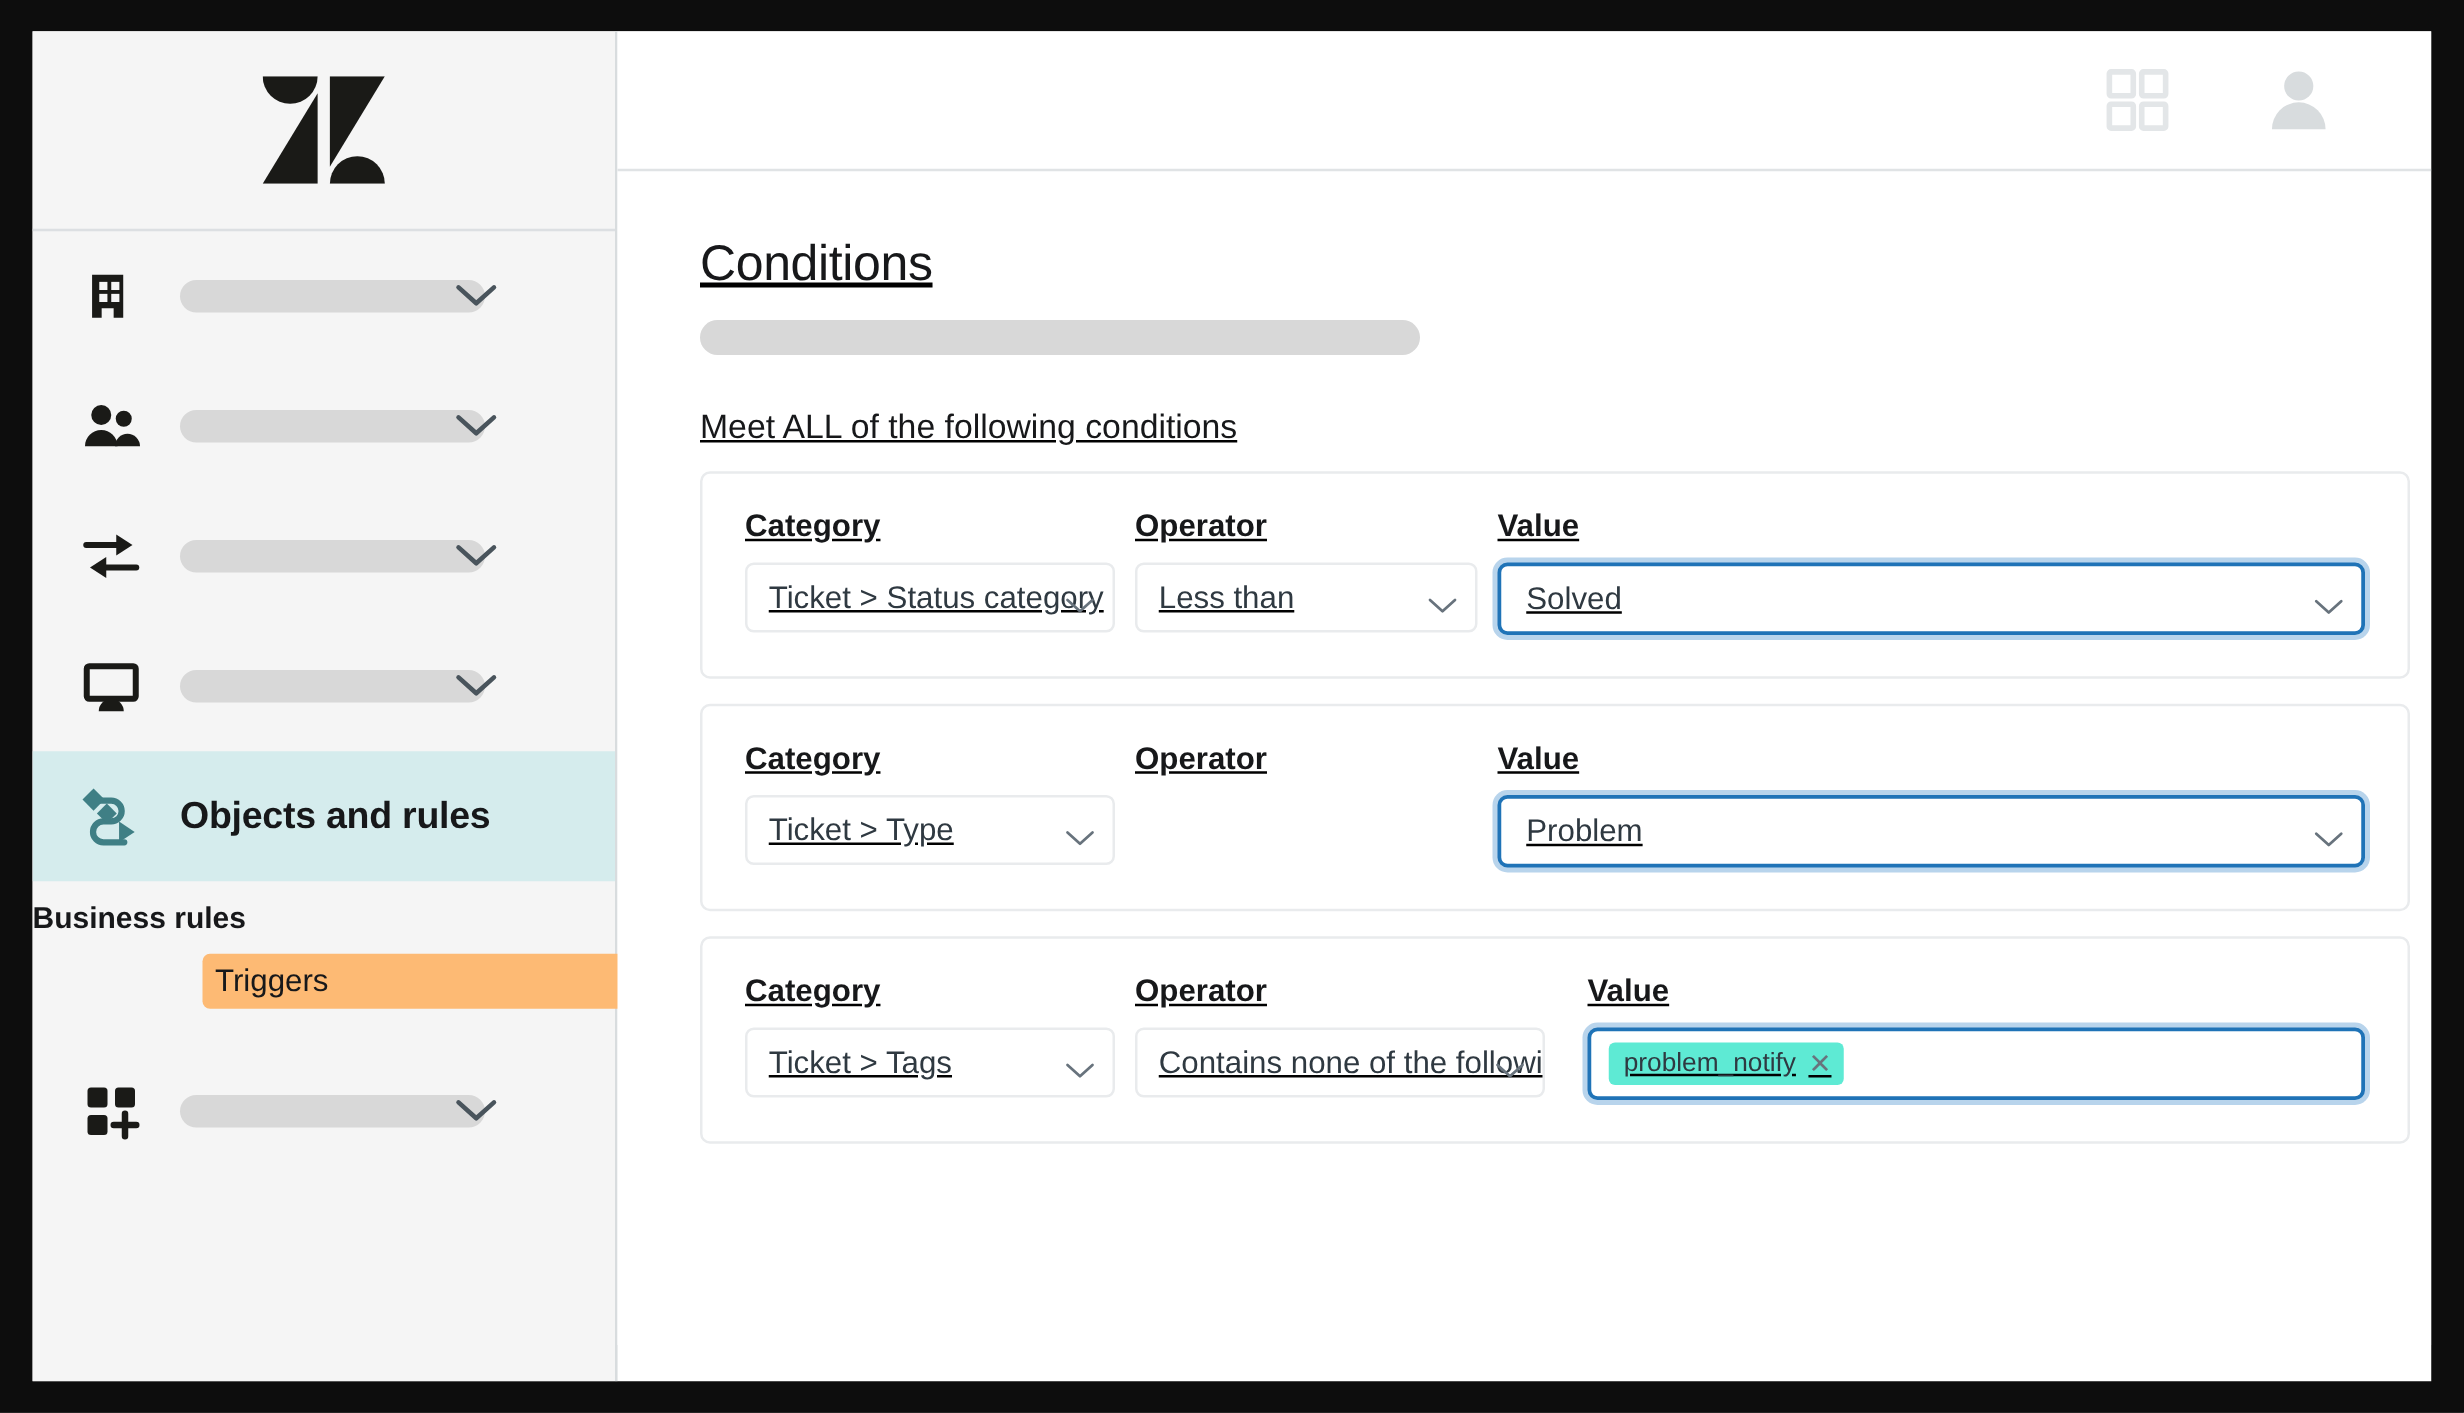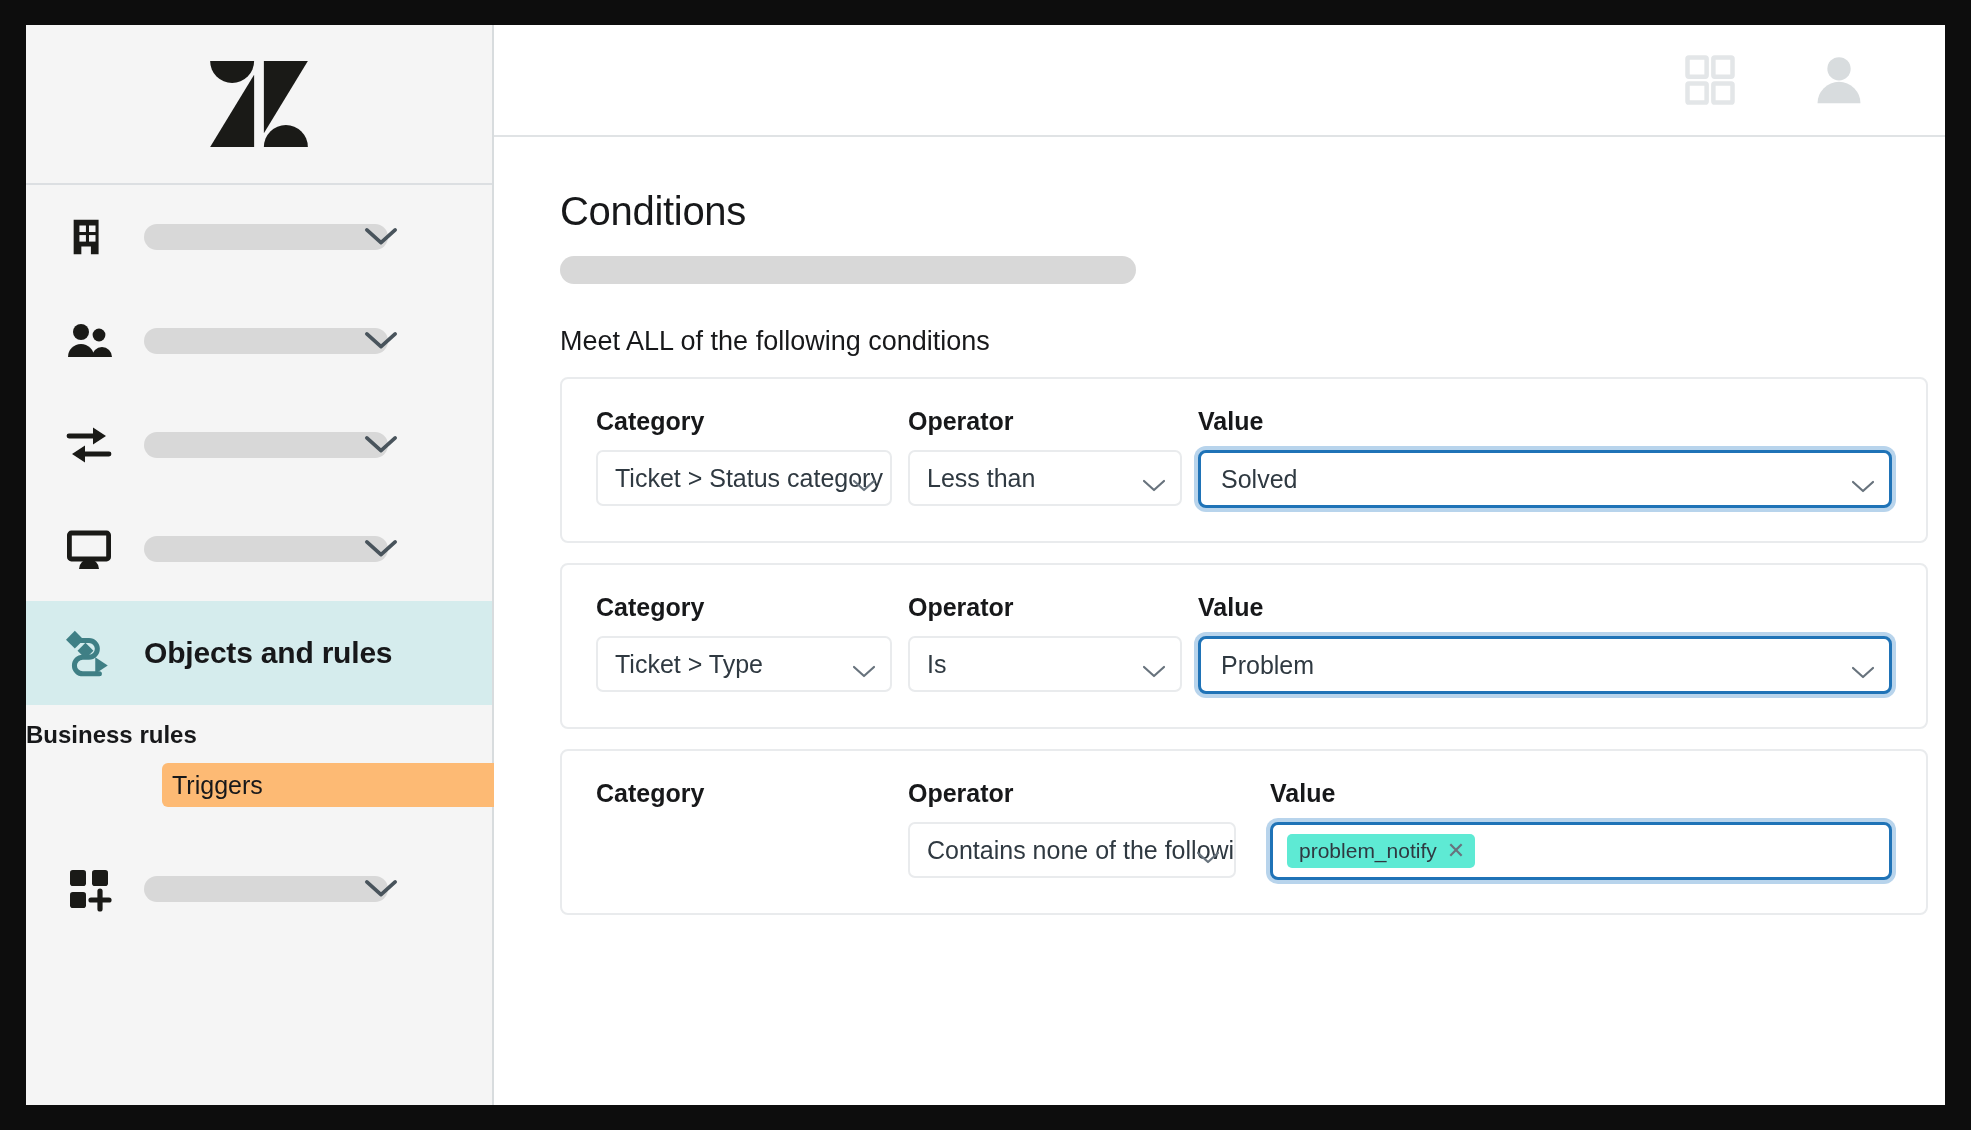--- a/index.html
+++ b/index.html
@@ -133,20 +133,21 @@
   }
 
   
   #main {
     position: absolute;
     left: 468px;
     top: 0;
     right: 0;
     height: 1051px;
     background: #ffffff;
+    text-decoration: underline;
   }
 
   #topbar {
     position: relative;
     height: 112px;
     border-bottom: 2px solid #e0e3e5;
     display: flex;
     align-items: center;
     justify-content: flex-end;
     padding-right: 78px;
@@ -471,47 +472,47 @@
                 <span>Ticket &gt; Type</span>
                 <span class="chev">
                   <svg viewBox="0 0 24 14" width="24" height="15">
                       <path d="M2 2 L12 11 L22 2" stroke="#68737d" stroke-width="2.2" fill="none" stroke-linecap="round" stroke-linejoin="round"></path>
                     </svg>
                 </span>
               </div>
             </div>
             <div class="field-group op">
               <label class="field-label">Operator</label>
-              <div class="select-box">
-                <span>Is</span>
-                <span class="chev">
-                  <svg viewBox="0 0 24 14" width="24" height="15">
-                      <path d="M2 2 L12 11 L22 2" stroke="#68737d" stroke-width="2.2" fill="none" stroke-linecap="round" stroke-linejoin="round"></path>
-                    </svg>
-                </span>
-              </div>
             </div>
             <div class="field-group val">
               <label class="field-label">Value</label>
               <div class="select-box focused">
                 <span>Problem</span>
                 <span class="chev">
                   <svg viewBox="0 0 24 14" width="24" height="15">
                       <path d="M2 2 L12 11 L22 2" stroke="#68737d" stroke-width="2.2" fill="none" stroke-linecap="round" stroke-linejoin="round"></path>
                     </svg>
                 </span>
               </div>
             </div>
           </div>
         </section>
 
         <section class="condition-card tags">
           <div class="condition-row">
             <div class="field-group cat">
               <label class="field-label">Category</label>
+              <div class="select-box">
+                <span>Ticket &gt; Tags</span>
+                <span class="chev">
+                  <svg viewBox="0 0 24 14" width="24" height="15">
+                      <path d="M2 2 L12 11 L22 2" stroke="#68737d" stroke-width="2.2" fill="none" stroke-linecap="round" stroke-linejoin="round"></path>
+                    </svg>
+                </span>
+              </div>
             </div>
             <div class="field-group op">
               <label class="field-label">Operator</label>
               <div class="select-box wide-op">
                 <span>Contains none of the following</span>
                 <span class="chev">
                   <svg viewBox="0 0 24 14" width="24" height="15">
                       <path d="M2 2 L12 11 L22 2" stroke="#68737d" stroke-width="2.2" fill="none" stroke-linecap="round" stroke-linejoin="round"></path>
                     </svg>
                 </span>

